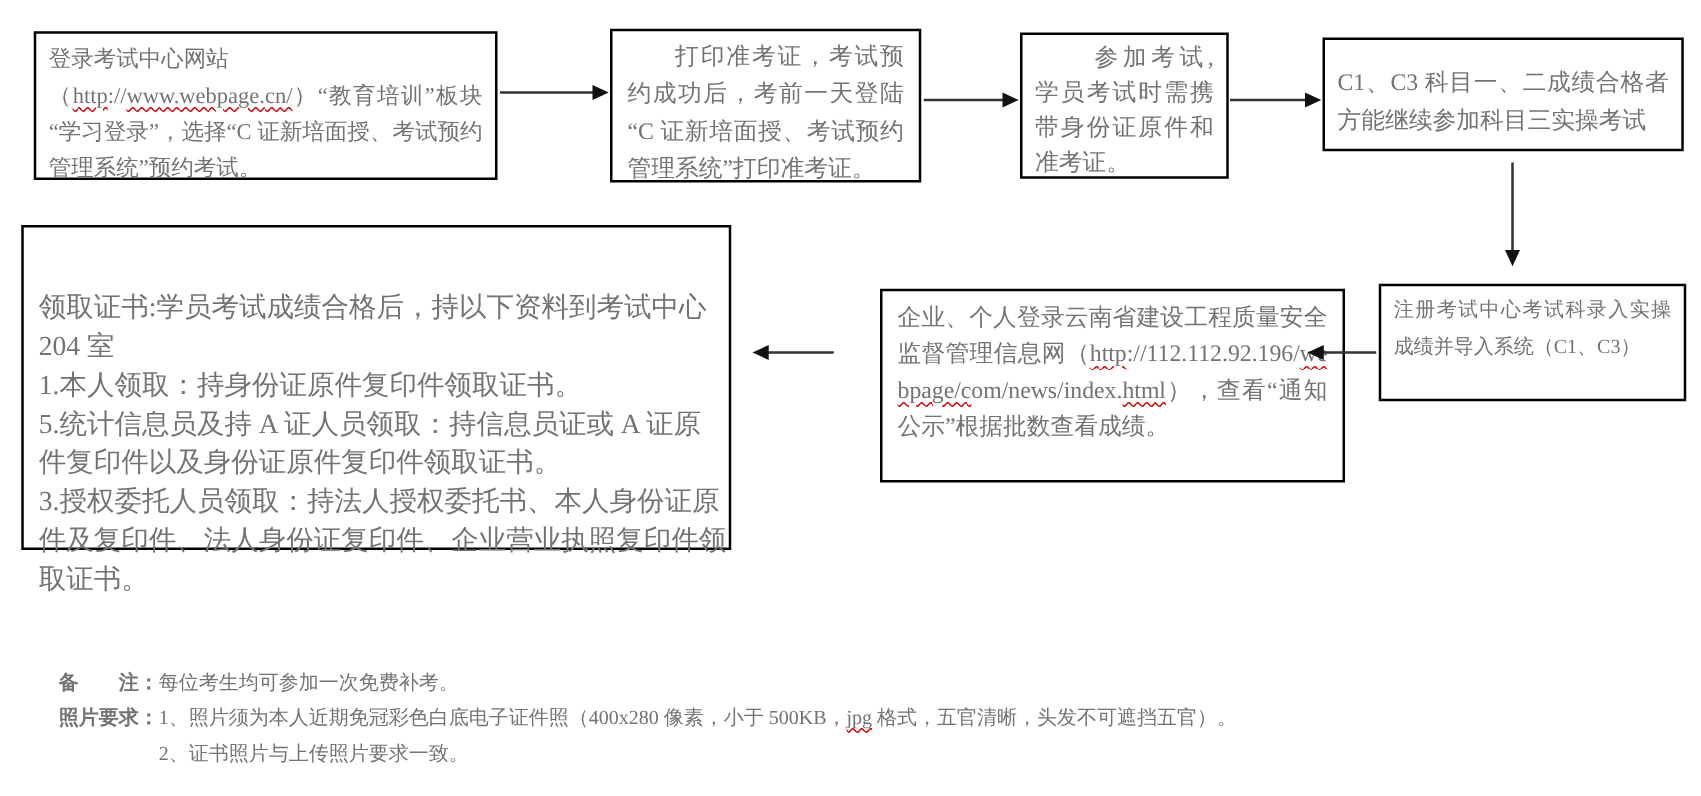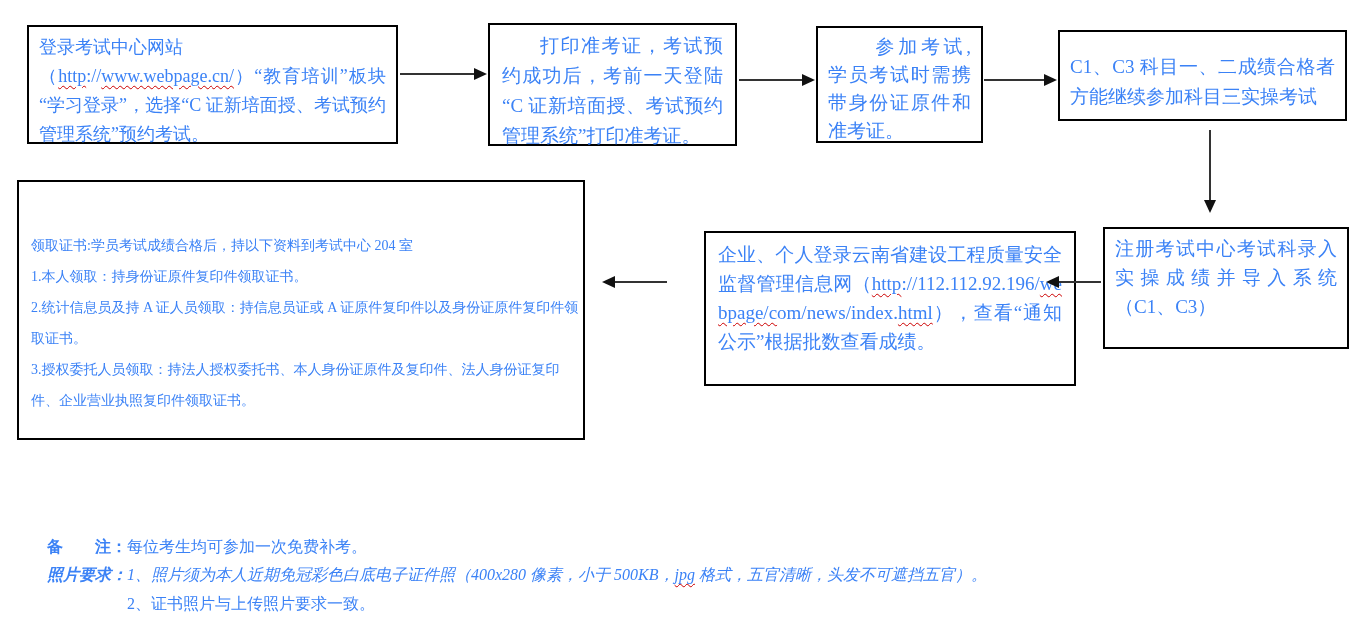--- a/index.html
+++ b/index.html
@@ -1,21 +1,21 @@
 <!DOCTYPE html>
 <html lang="zh"><head>
 <meta charset="utf-8">
 <style>
   html,body{margin:0;padding:0;background:#ffffff;}
   #canvas{
     position:relative;
     width:1361px;height:637px;
     background:#ffffff;
     font-family:"Liberation Serif","DejaVu Serif",serif;
-    color:#3b82f6;
+    color:#737373;
     overflow:hidden;
   }
   .fbox{
     position:absolute;
     border:2px solid #000000;
     background:#ffffff;
     box-sizing:border-box;
     text-align:justify;
     text-align-last:left;
   }
@@ -27,23 +27,23 @@
     text-decoration-thickness:1px;
     text-underline-offset:3px;
   }
   
   #box-login{left:27px;top:25px;width:371px;height:119px;padding:6px 10px;font-size:18px;line-height:29px;}
   #box-print{left:488px;top:23px;width:249px;height:123px;padding:6px 12px;font-size:19px;line-height:30px;}
   #box-print p{text-indent:2em;}
   #box-exam{left:816px;top:26px;width:167px;height:117px;padding:5px 10px;font-size:19px;line-height:28px;}
   #box-exam p{text-indent:2.5em;}
   #box-pass{left:1058px;top:30px;width:289px;height:91px;padding:20px 10px;font-size:19px;line-height:30px;}
-  #box-register{left:1103px;top:227px;width:246px;height:122px;padding:5px 10px;font-size:19px;line-height:29px;}
+  #box-register{left:1103px;top:227px;width:246px;height:94px;padding:5px 10px;font-size:16px;line-height:29px;}
   #box-check{left:704px;top:231px;width:372px;height:155px;padding:7px 12px;font-size:19px;line-height:29px;word-break:break-all;}
-  #box-cert{left:17px;top:180px;width:568px;height:260px;padding:48px 1px 0 12px;font-size:14px;line-height:31px;text-align:left;}
+  #box-cert{left:17px;top:180px;width:568px;height:260px;padding:48px 1px 0 12px;font-size:22px;line-height:31px;text-align:left;}
   
   .arrow-h{position:absolute;height:2px;background:#333;}
   .arrow-h.to-right::after{
     content:"";position:absolute;right:-12px;top:-5px;width:0;height:0;
     border-left:13px solid #111;border-top:6px solid transparent;border-bottom:6px solid transparent;
   }
   .arrow-h.to-left::before{
     content:"";position:absolute;left:-12px;top:-5px;width:0;height:0;
     border-right:13px solid #111;border-top:6px solid transparent;border-bottom:6px solid transparent;
   }
@@ -55,21 +55,21 @@
   #arrow-1{left:400px;top:73px;width:75px;}
   #arrow-2{left:739px;top:79px;width:64px;}
   #arrow-3{left:984px;top:79px;width:61px;}
   #arrow-4{left:1209px;top:130px;height:70px;}
   #arrow-5{left:1058px;top:281px;width:43px;}
   #arrow-6{left:614px;top:281px;width:53px;}
   
   .note-row{position:absolute;font-size:16px;line-height:22px;white-space:nowrap;}
   .note-label{font-weight:bold;text-align:center;}
   #note-remark{left:47px;top:536px;}
-  #note-photo1{left:47px;top:564px;font-style:italic;}
+  #note-photo1{left:47px;top:564px;}
   #note-photo2{left:127px;top:593px;}
 </style>
 </head>
 <body>
 
 <div id="canvas">
 
   <div class="fbox" id="box-login">
     <p>登录考试中心网站</p>
     <p><span>（</span><span class="wavy">http</span><span>://</span><span class="wavy">www.</span><span class="wavy">webpage.</span><span class="wavy">cn/</span><span>）“教育培训”板块“学习登录”，选择“C 证新培面授、考试预约管理系统”预约考试。</span></p>
@@ -91,21 +91,21 @@
     <p>注册考试中心考试科录入实操成绩并导入系统（C1、C3）</p>
   </div>
 
   <div class="fbox" id="box-check">
     <p><span>企业、个人登录云南省建设工程质量安全监督管理信息网（</span><span class="wavy">http</span><span>://112.112.92.196/</span><span class="wavy">webpage/c</span><span>om/news/index.</span><span class="wavy">html</span><span>），查看“通知公示”根据批数查看成绩。</span></p>
   </div>
 
   <div class="fbox" id="box-cert">
     <p>领取证书:学员考试成绩合格后，持以下资料到考试中心 204 室</p>
     <p>1.本人领取：持身份证原件复印件领取证书。</p>
-    <p>2.统计信息员及持 A 证人员领取：持信息员证或 A 证原件复印件以及身份证原件复印件领取证书。</p>
+    <p>5.统计信息员及持 A 证人员领取：持信息员证或 A 证原件复印件以及身份证原件复印件领取证书。</p>
     <p>3.授权委托人员领取：持法人授权委托书、本人身份证原件及复印件、法人身份证复印件、企业营业执照复印件领取证书。</p>
   </div>
 
   <div class="arrow-h to-right" id="arrow-1"></div>
   <div class="arrow-h to-right" id="arrow-2"></div>
   <div class="arrow-h to-right" id="arrow-3"></div>
   <div class="arrow-v to-down" id="arrow-4"></div>
   <div class="arrow-h to-left" id="arrow-5"></div>
   <div class="arrow-h to-left" id="arrow-6"></div>
 

